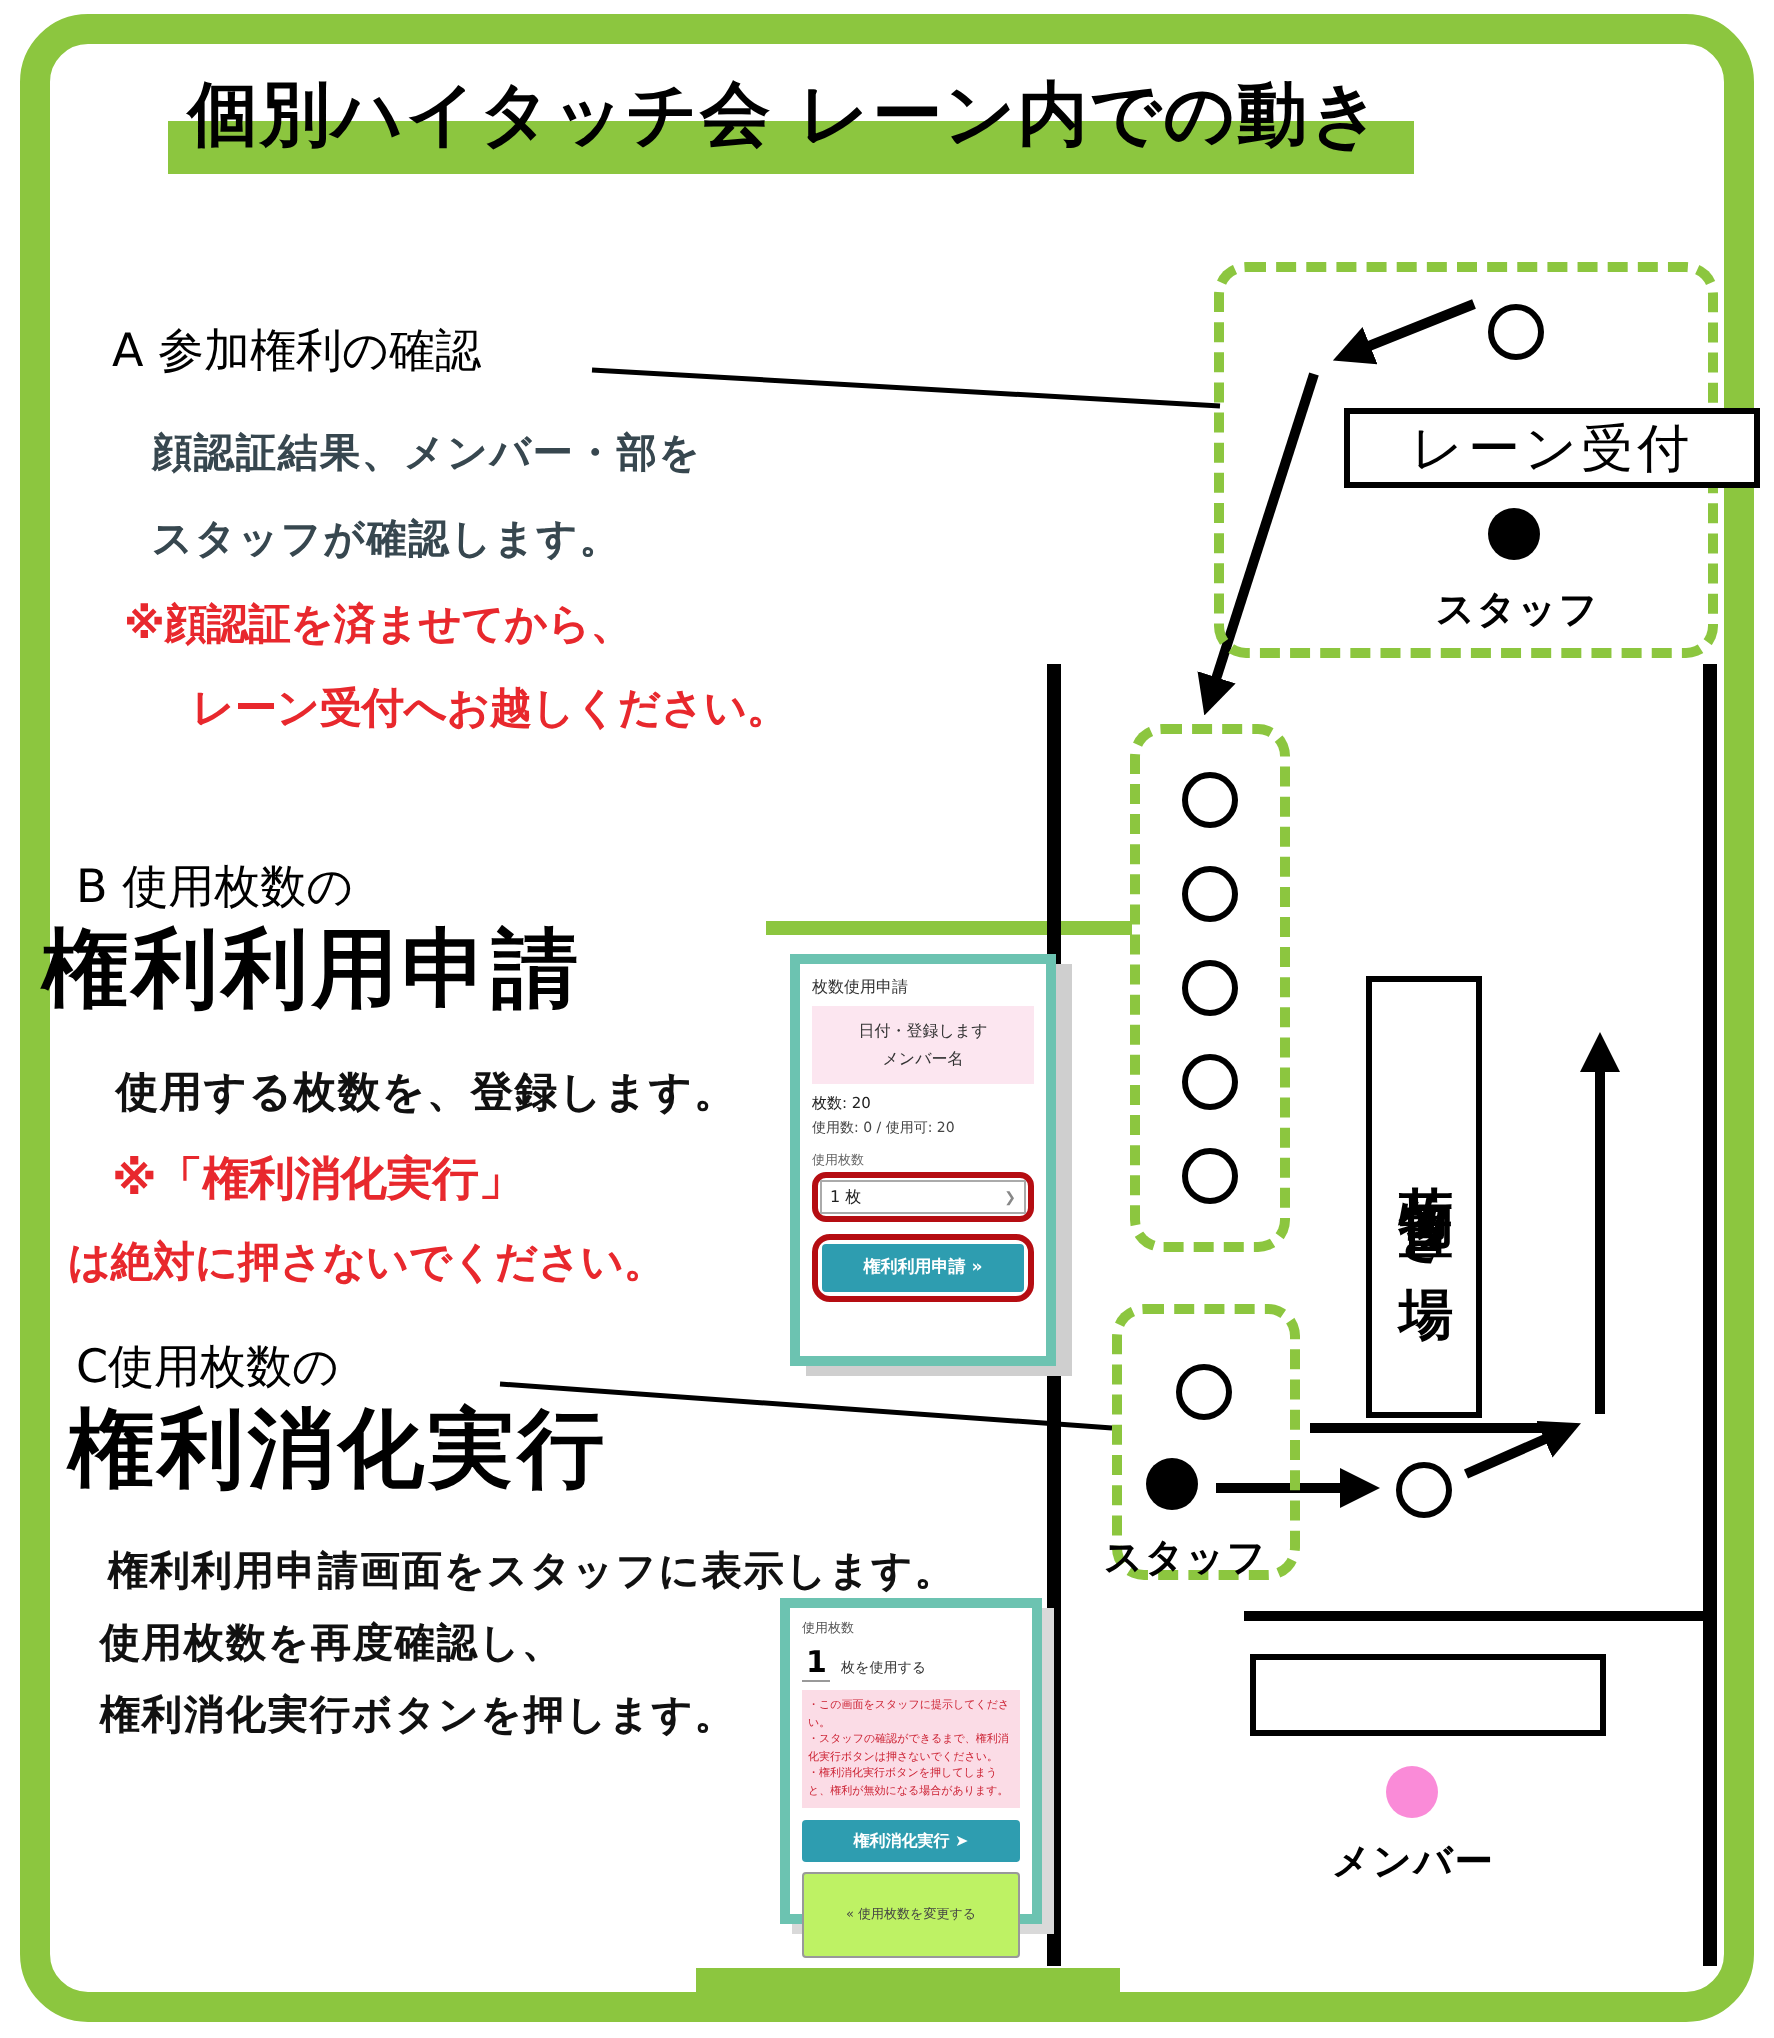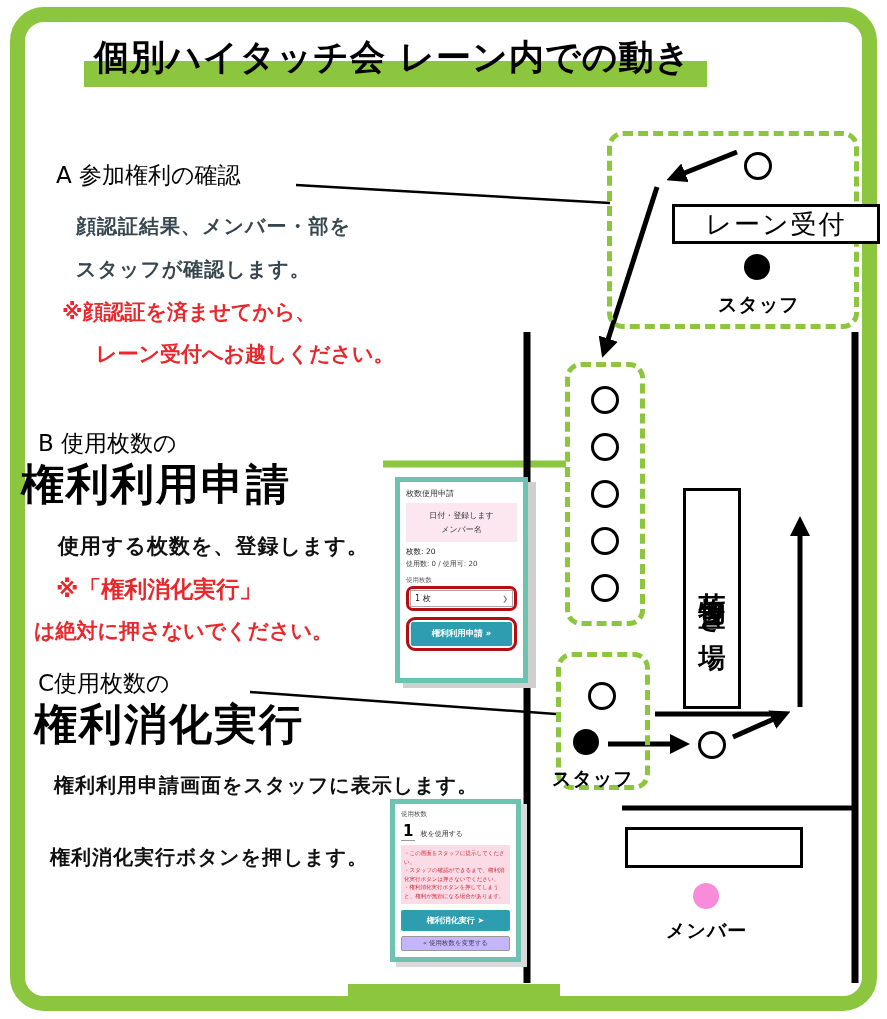--- a/index.html
+++ b/index.html
@@ -77,22 +77,22 @@
   .pb-btn{background:#2e9db0;color:#fff;font-size:8.5px;font-weight:bold;text-align:center;
           padding:6px 0;border-radius:2px}
 
   .pc-label{font-size:6.5px;color:#555}
   .pc-count-row{margin:2px 0 5px 0}
   .pc-count{font-size:15px;font-weight:bold;border-bottom:1px solid #999;padding:0 2px}
   .pc-suffix{font-size:7px;color:#333}
   .pc-warn{background:#fbdce6;padding:4px 3px;font-size:5.5px;color:#cc2233;line-height:1.55;white-space:normal}
   .pc-btn1{background:#2e9db0;color:#fff;font-size:8px;font-weight:bold;text-align:center;
            padding:5px 0;margin-top:6px;border-radius:2px}
-  .pc-btn2{background:#c4b5fd;border:1px solid #999;color:#444;font-size:6.5px;text-align:center;
-           padding:2px 0;margin-top:5px;border-radius:2px}
+  .pc-btn2{background:#bef264;border:1px solid #999;color:#444;font-size:6.5px;text-align:center;
+           padding:16px 0;margin-top:5px;border-radius:2px}
 </style>
 </head>
 <body>
 
 <div class="canvas">
 
   <div class="frame"></div>
   <div class="title">個別ハイタッチ会 レーン内での動き</div>
   <div class="bottom-bar"></div>
 
@@ -124,20 +124,21 @@
 
   <div class="txt hd b-h">B 使用枚数の</div>
   <div class="txt big b-t">権利利用申請</div>
   <div class="txt body-b b-l1">使用する枚数を、登録します。</div>
   <div class="txt red b-n1">※「権利消化実行」</div>
   <div class="txt red b-n2">は絶対に押さないでください。</div>
 
   <div class="txt hd c-h">C使用枚数の</div>
   <div class="txt big c-t">権利消化実行</div>
   <div class="txt body-b c-l1">権利利用申請画面をスタッフに表示します。</div>
+  <div class="txt body-b c-l2">使用枚数を再度確認し、</div>
   <div class="txt body-b c-l3">権利消化実行ボタンを押します。</div>
 
   <div class="dashed box-reception"></div>
   <div class="dashed box-queue"></div>
   <div class="dashed box-staff"></div>
 
   <div class="reception">レーン受付</div>
   <div class="luggage">荷物置き場</div>
   <div class="exit-rect"></div>
   <div class="label" style="left:718px;top:292px">スタッフ</div>

